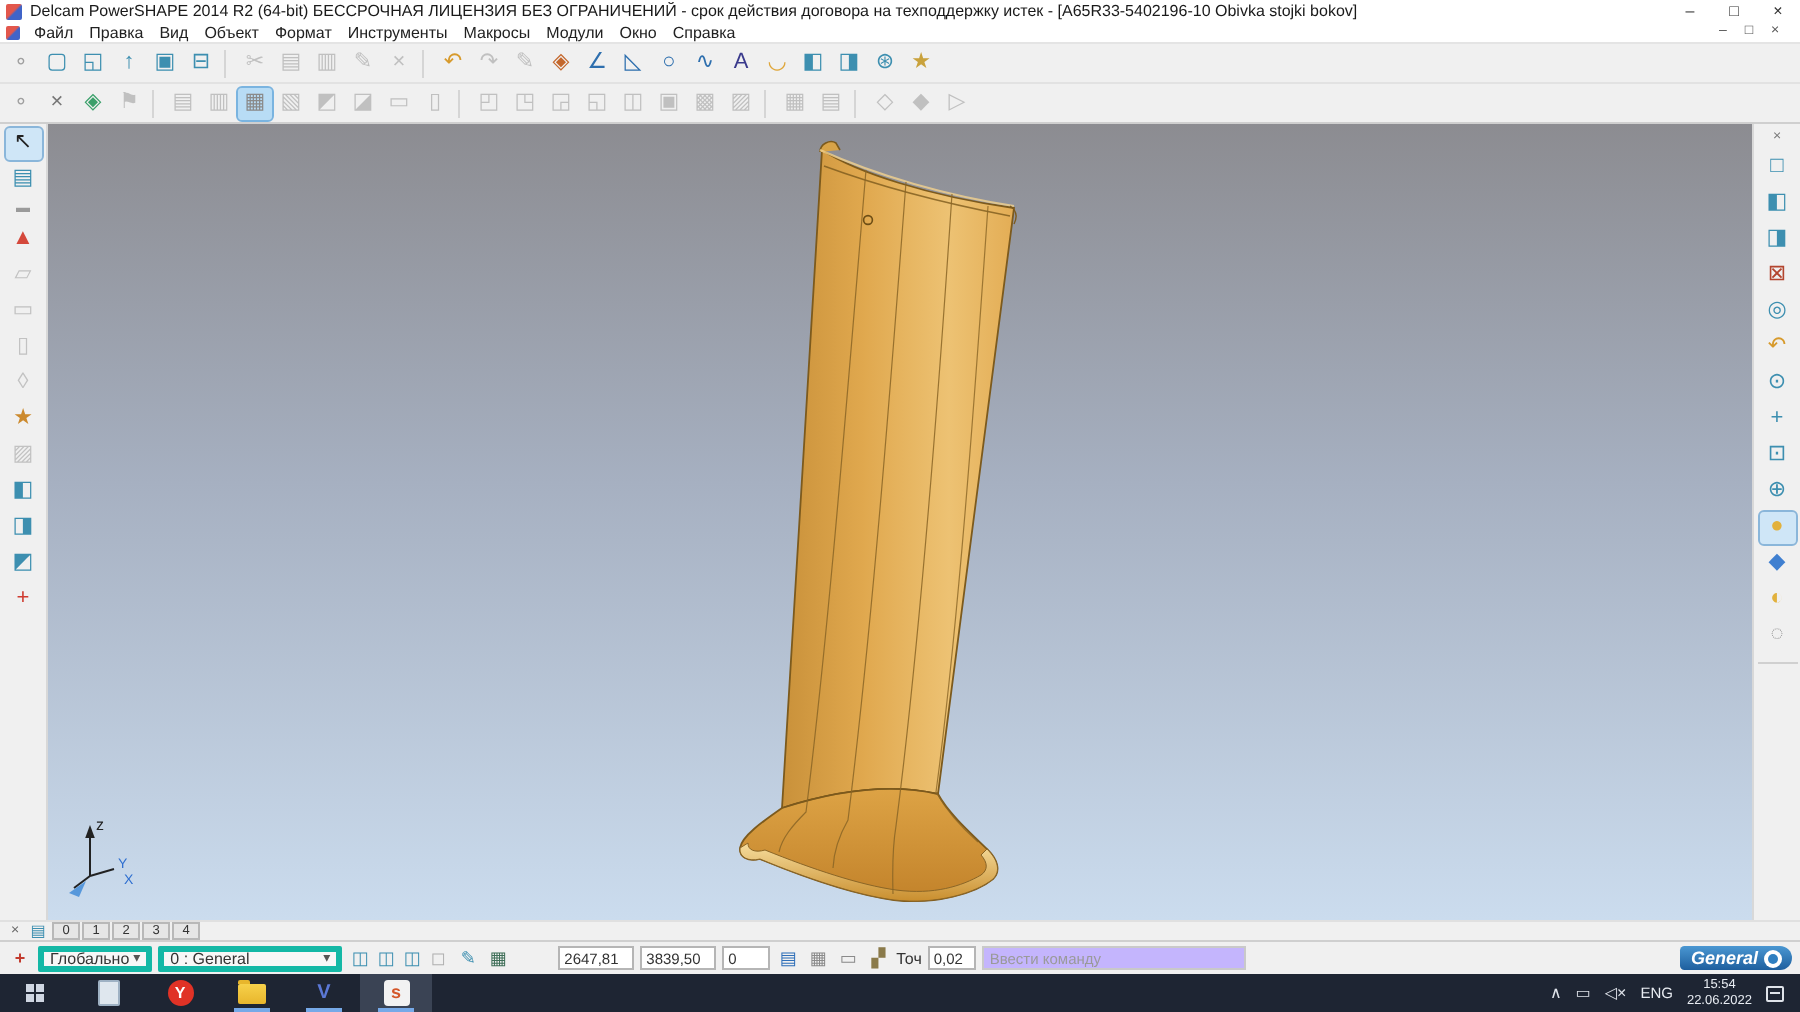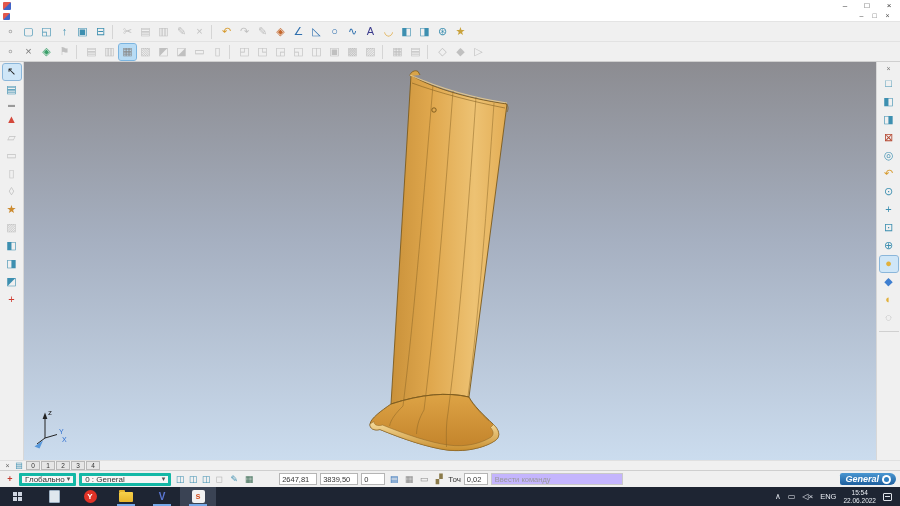--- a/index.html
+++ b/index.html
@@ -106,29 +106,42 @@
   .notif { width:9px; height:8px; border:1px solid #dfe3ea; border-radius:1px; position:relative; }
   .notif::after { content:""; position:absolute; left:1px; top:2px; width:5px; height:1px; background:#dfe3ea; }
 </style>
 </head>
 <body>
 
 <div id="root">
 
   <div class="titlebar">
     <span class="app-logo"></span>
+    <span class="title-text">Delcam PowerSHAPE 2014 R2 (64-bit) БЕССРОЧНАЯ ЛИЦЕНЗИЯ БЕЗ ОГРАНИЧЕНИЙ - срок действия договора на техподдержку истек - [A65R33-5402196-10 Obivka stojki bokov]</span>
     <span class="win-controls">
       <span class="win-btn">–</span>
       <span class="win-btn">□</span>
       <span class="win-btn">×</span>
     </span>
   </div>
 
   <div class="menubar">
     <span class="mdi-logo"></span>
+    <div class="menus">
+        <span class="menu-item">Файл</span>
+        <span class="menu-item">Правка</span>
+        <span class="menu-item">Вид</span>
+        <span class="menu-item">Объект</span>
+        <span class="menu-item">Формат</span>
+        <span class="menu-item">Инструменты</span>
+        <span class="menu-item">Макросы</span>
+        <span class="menu-item">Модули</span>
+        <span class="menu-item">Окно</span>
+        <span class="menu-item">Справка</span>
+      </div>
     <span class="mdi-controls">
       <span class="mdi-btn">–</span>
       <span class="mdi-btn">□</span>
       <span class="mdi-btn">×</span>
     </span>
   </div>
 
   <div class="toolbar" id="toolbar-main">
       <span class="tb-icon" style="color: rgb(159, 159, 159);">∘</span>
       <span class="tb-icon" style="color: rgb(61, 143, 176);">▢</span>

